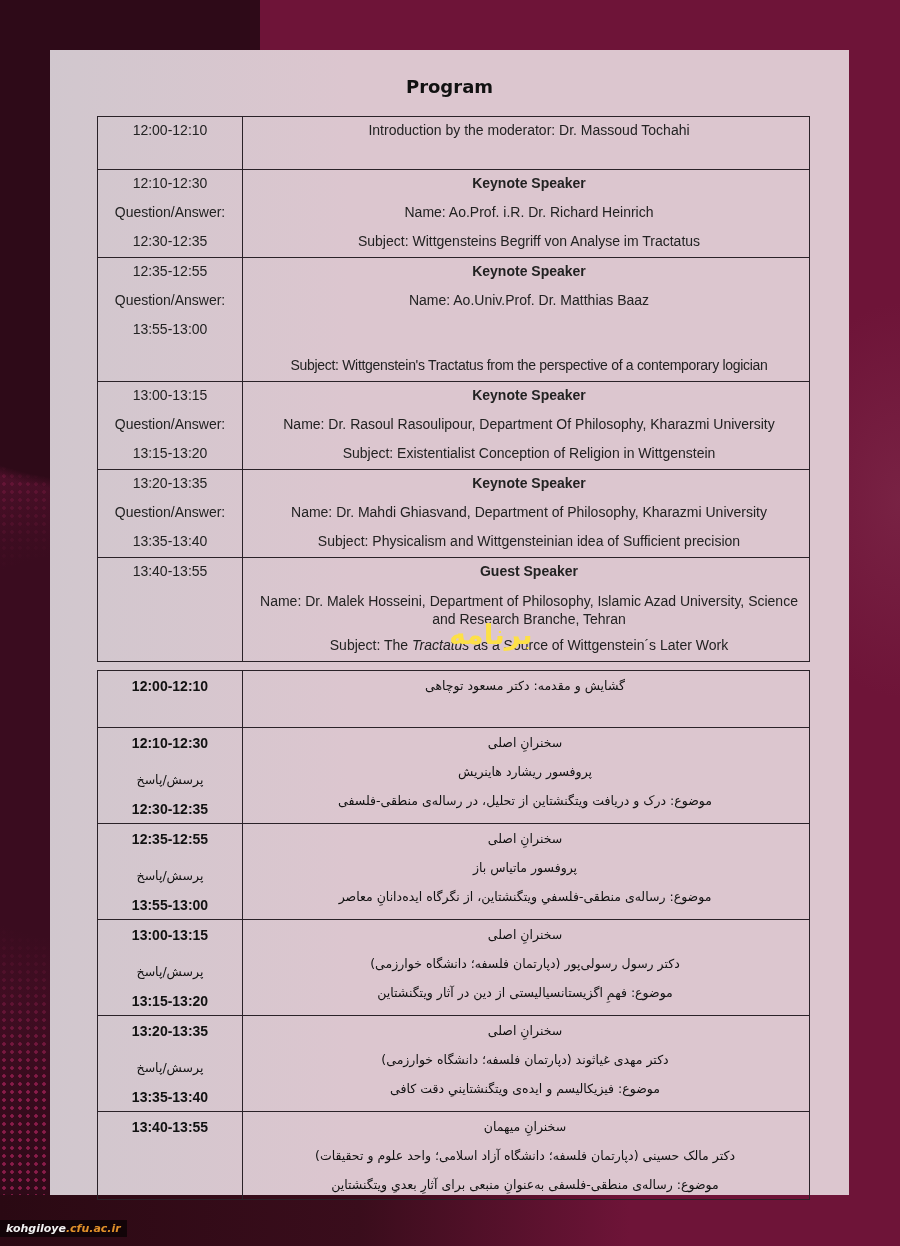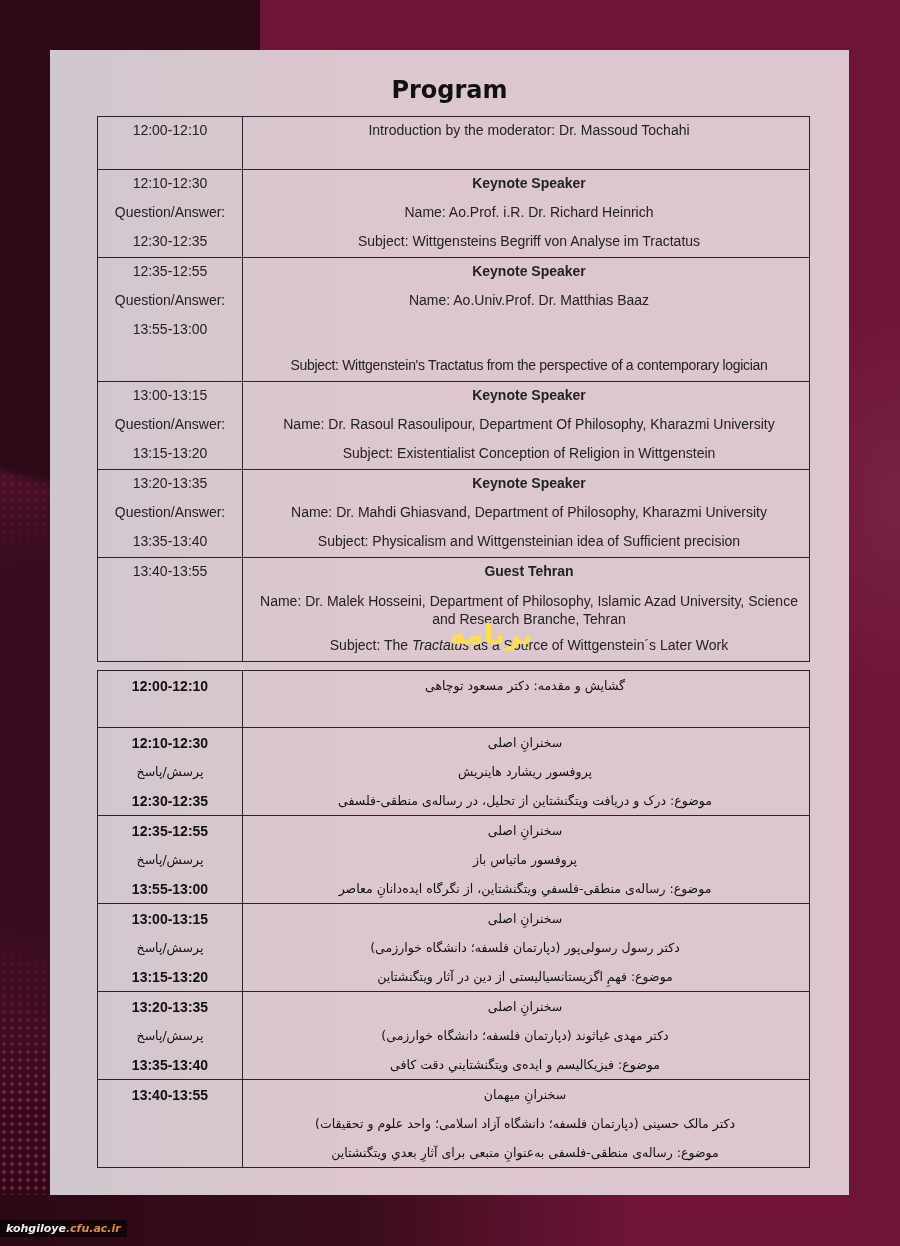--- a/index.html
+++ b/index.html
@@ -27,21 +27,21 @@
   .panel {
     position: absolute; left: 50px; top: 50px; width: 799px; height: 1145px;
     background: #dcc6cf;
   }
   .panel-shade {
     position: absolute; left: 50px; top: 50px; width: 300px; height: 1145px;
     background: linear-gradient(90deg, rgba(200,200,205,0.55), rgba(220,198,207,0));
   }
   .title-en {
     position: absolute; left: 50px; width: 799px; top: 76px; text-align: center;
-    font-family: "DejaVu Sans", sans-serif; font-weight: bold; font-size: 24px; color: #111;
+    font-family: "DejaVu Sans", sans-serif; font-weight: bold; font-size: 18px; color: #111;
   }
   .title-fa {
     position: absolute; left: 64px; width: 854px; top: 618px; text-align: center;
     font-family: "DejaVu Sans", sans-serif; font-weight: bold; font-size: 28px; color: #fde047;
     direction: rtl;
   }
   table.prog {
     position: absolute; left: 97px; width: 713px;
     border-collapse: collapse; table-layout: fixed; border-radius: 8px;
   }
@@ -51,21 +51,21 @@
   table.prog td.time { width: 144px; }
   .en { top: 116px; font-family: "Liberation Sans", sans-serif; font-size: 14px; color: #222; }
   .en td.time .ln { text-align: center; }
   .en td.desc .ln { padding-left: 6px; text-align: center; }
   .ln { height: 29px; line-height: 26px; white-space: nowrap; }
   .ln.wrap { white-space: normal; height: auto; line-height: 18px; padding-top: 5px; padding-bottom: 4px; }
   .ln b { font-weight: bold; }
   .ln.narrow { letter-spacing: -0.3px; margin-top: 36px; }
   .fa { top: 670px; font-family: "DejaVu Sans", sans-serif; font-size: 12.5px; color: #111; }
   .fa td.time .ln { text-align: center; font-family: "Liberation Sans", sans-serif; font-weight: bold; font-size: 14px; }
-  .fa td.time .ln.farsi { font-family: "DejaVu Sans", sans-serif; font-weight: normal; font-size: 12.5px; }
+  .fa td.time .ln.farsi { font-family: "DejaVu Sans", sans-serif; font-weight: normal; font-size: 12.5px; margin-top: 8px; }
   .fa td.desc { direction: rtl; text-align: right; }
   .fa td.desc .ln { padding-right: 2px; text-align: center; }
   .fa .ln { height: 29px; line-height: 30px; }
   .watermark {
     position: absolute; left: 0; top: 1220px; height: 17px; padding: 0 6px;
     background: #120408; font-family: "DejaVu Sans", sans-serif; font-style: italic; font-weight: bold;
     font-size: 11px; line-height: 17px; color: #f2f2f2;
   }
   .watermark .dom { color: #e0902a; }
 </style>
@@ -136,21 +136,21 @@
       <div class="ln"><b>Keynote Speaker</b></div>
       <div class="ln">Name: Dr. Mahdi Ghiasvand, Department of Philosophy, Kharazmi University</div>
       <div class="ln">Subject: Physicalism and Wittgensteinian idea of Sufficient precision</div>
     </td>
   </tr>
   <tr>
     <td class="time">
       <div class="ln">13:40-13:55</div>
     </td>
     <td class="desc">
-      <div class="ln"><b>Guest Tehran</b></div>
+      <div class="ln"><b>Guest Speaker</b></div>
       <div class="ln wrap">Name: Dr. Malek Hosseini, Department of Philosophy, Islamic Azad University, Science and Research Branche, Tehran</div>
       <div class="ln"><span>Subject: The </span><i>Tractatus</i><span> as a Source of Wittgenstein´s Later Work</span></div>
     </td>
   </tr>
 </tbody>
   </table>
 
 <div class="title-fa">برنامه</div>
 
 <table class="prog fa">

